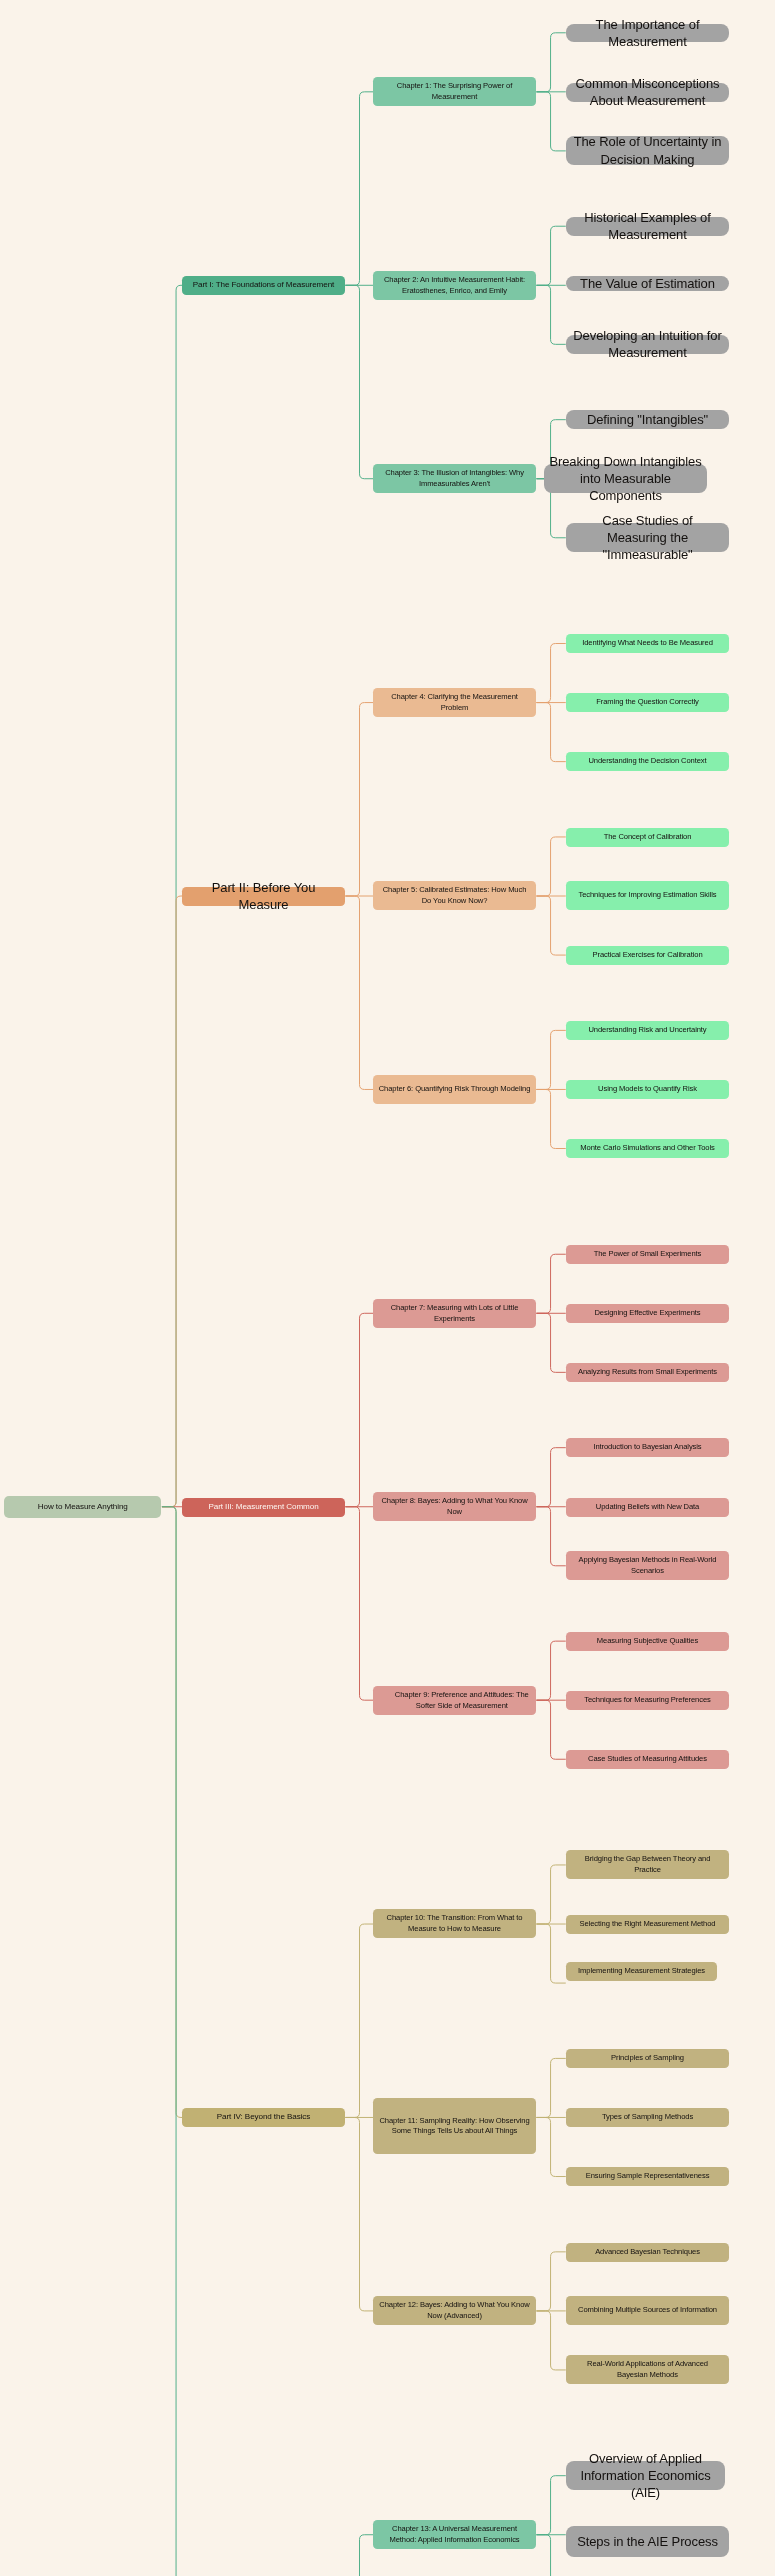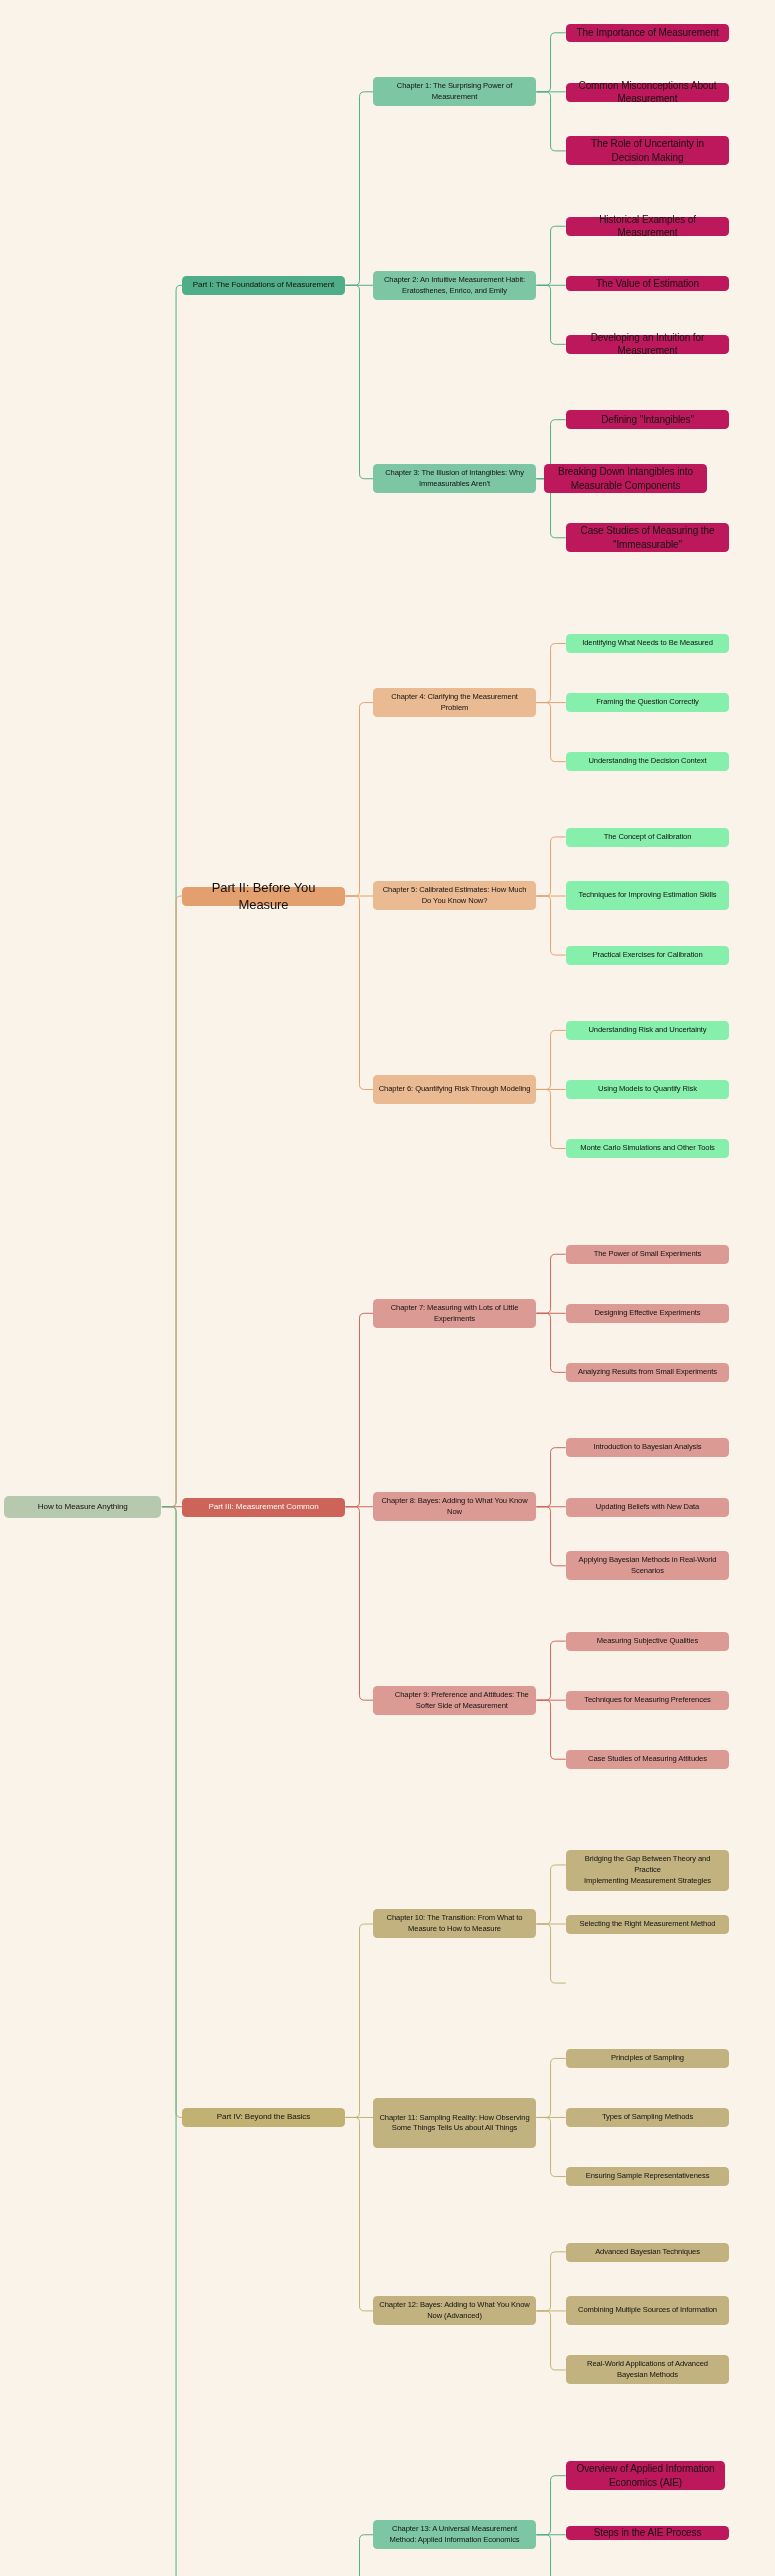--- a/index.html
+++ b/index.html
@@ -36,21 +36,21 @@
   .node span { display: block; width: 100%; }
   .n-root   { background: #b6c9ae; font-size: 8.1px; border-radius: 4.9px; }
   .n-part-g { background: #4fae88; font-size: 8.1px; }
   .n-part-o { background: #e3a06e; font-size: 13px; }
   .n-part-r { background: #cd645a; font-size: 8.1px; color: #fdf7f2; }
   .n-part-k { background: #c1b173; font-size: 8.1px; }
   .n-sec-g  { background: #7cc6a4; font-size: 7.6px; }
   .n-sec-o  { background: #eaba92; font-size: 7.6px; }
   .n-sec-r  { background: #dc9a94; font-size: 7.6px; }
   .n-sec-k  { background: #c1b280; font-size: 7.6px; }
-  .n-leaf-g { background: #be185d; font-size: 10px; }
+  .n-leaf-g { background: #a3a3a3; font-size: 13px; border-radius: 8px; }
   .n-leaf-o { background: #86efac; font-size: 7.6px; }
   .n-leaf-r { background: #dc9a94; font-size: 7.6px; }
   .n-leaf-k { background: #c1b280; font-size: 7.6px; }
 </style>
 </head>
 <body>
 
 <div id="canvas">
   <svg id="edges" viewBox="0 0 1429 4746" width="776" height="2576">
       <path d="M 988 169.2 L 1005 169.2 Q 1014 169.2 1014 160.2 L 1014 69.4 Q 1014 60.4 1023 60.4 L 1042 60.4" fill="none" stroke="#4fae88" stroke-width="1.8"></path>
@@ -236,57 +236,57 @@
       </div>
       <div class="node n-part-r" style="left: 182px; top: 1498px; width: 163px; height: 18.5px;">
         <span>Part III: Measurement Common</span>
       </div>
       <div class="node n-leaf-k" style="left: 566px; top: 1850px; width: 163px; height: 29px;">
         <span>Bridging the Gap Between Theory and Practice</span>
       </div>
       <div class="node n-leaf-k" style="left: 566px; top: 1915px; width: 163px; height: 18.5px;">
         <span>Selecting the Right Measurement Method</span>
       </div>
-      <div class="node n-leaf-k" style="left: 566px; top: 1872px; width: 163px; height: 18.5px; justify-content: center;">
+      <div class="node n-leaf-k" style="left: 566px; top: 1962px; width: 151px; height: 18.5px; justify-content: center;">
         <span>Implementing Measurement Strategies</span>
       </div>
       <div class="node n-sec-k" style="left: 373px; top: 1909px; width: 163px; height: 29px;">
         <span>Chapter 10: The Transition: From What to Measure to How to Measure</span>
       </div>
       <div class="node n-leaf-k" style="left: 566px; top: 2049px; width: 163px; height: 18.5px;">
         <span>Principles of Sampling</span>
       </div>
       <div class="node n-leaf-k" style="left: 566px; top: 2108px; width: 163px; height: 18.5px;">
         <span>Types of Sampling Methods</span>
       </div>
       <div class="node n-leaf-k" style="left: 566px; top: 2167px; width: 163px; height: 18.5px;">
         <span>Ensuring Sample Representativeness</span>
       </div>
-      <div class="node n-sec-k" style="left: 373px; top: 2098px; width: 163px; height: 50px;">
+      <div class="node n-sec-k" style="left: 373px; top: 2098px; width: 163px; height: 56px;">
         <span>Chapter 11: Sampling Reality: How Observing Some Things Tells Us about All Things</span>
       </div>
       <div class="node n-leaf-k" style="left: 566px; top: 2243px; width: 163px; height: 18.5px;">
         <span>Advanced Bayesian Techniques</span>
       </div>
       <div class="node n-leaf-k" style="left: 566px; top: 2296px; width: 163px; height: 29px;">
         <span>Combining Multiple Sources of Information</span>
       </div>
       <div class="node n-leaf-k" style="left: 566px; top: 2355px; width: 163px; height: 29px;">
         <span>Real-World Applications of Advanced Bayesian Methods</span>
       </div>
       <div class="node n-sec-k" style="left: 373px; top: 2296px; width: 163px; height: 29px;">
         <span>Chapter 12: Bayes: Adding to What You Know Now (Advanced)</span>
       </div>
       <div class="node n-part-k" style="left: 182px; top: 2108px; width: 163px; height: 18.5px;">
         <span>Part IV: Beyond the Basics</span>
       </div>
       <div class="node n-leaf-g" style="left: 566px; top: 2461px; width: 159px; height: 29px;">
         <span>Overview of Applied Information Economics (AIE)</span>
       </div>
-      <div class="node n-leaf-g" style="left: 566px; top: 2526px; width: 163px; height: 14px; align-items: center;">
+      <div class="node n-leaf-g" style="left: 566px; top: 2526px; width: 163px; height: 31px; align-items: center;">
         <span>Steps in the AIE Process</span>
       </div>
       <div class="node n-sec-g" style="left: 373px; top: 2520px; width: 163px; height: 29px;">
         <span>Chapter 13: A Universal Measurement Method: Applied Information Economics</span>
       </div>
       <div class="node n-root" style="left: 4.3px; top: 1496px; width: 157px; height: 22px;">
         <span>How to Measure Anything</span>
       </div>
     </div>
 </div>

